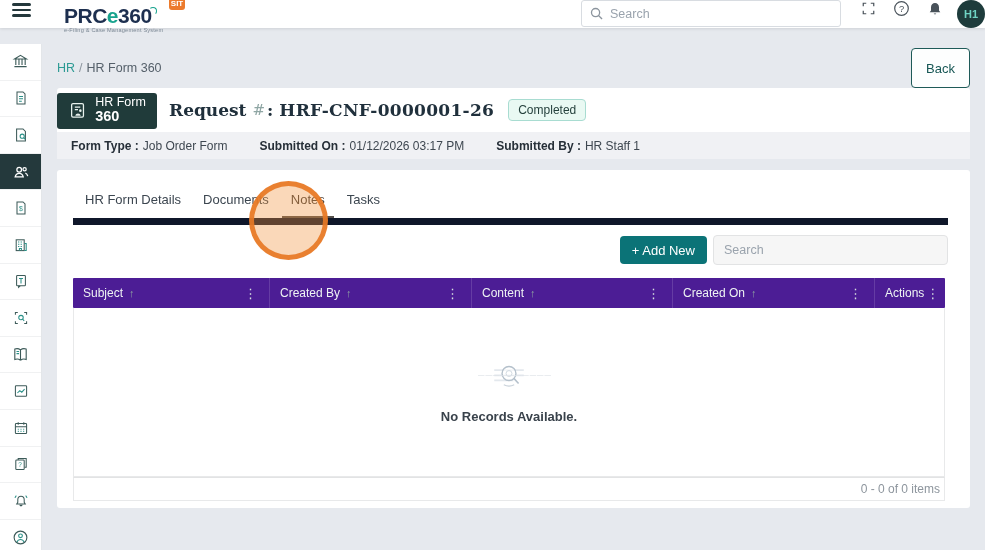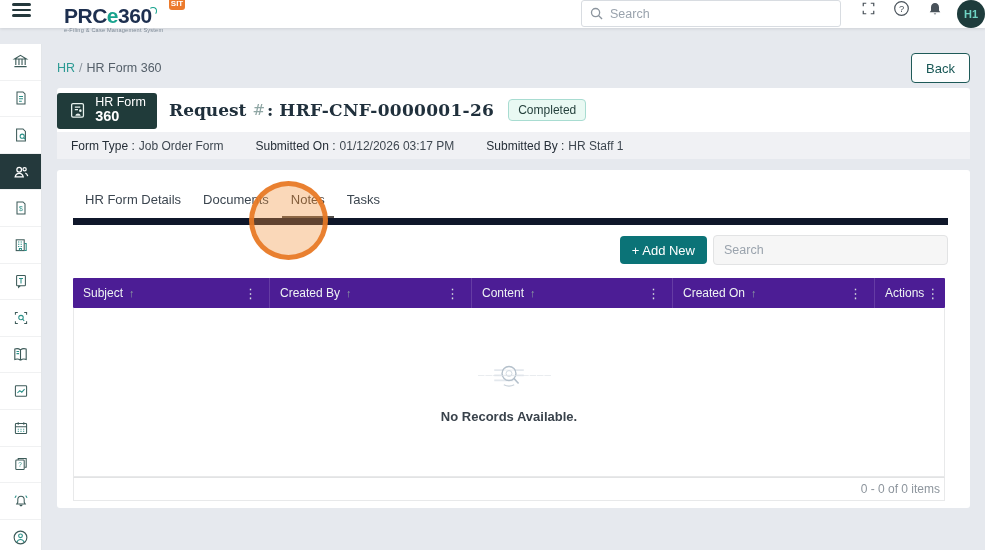--- a/index.html
+++ b/index.html
@@ -65,21 +65,21 @@
   .side-item.active { background:#24393c; color:#ffffff; }
 
   
   .main { position:absolute; left:42px; top:44px; right:0; bottom:0; padding:0 15px; }
 
   .crumb-row { height:26px; margin-top:11px; display:flex; align-items:center; justify-content:space-between; }
   .crumbs { font-size:12.5px; color:#55606a; }
   .crumb-link { color:#2d9b94; cursor:pointer; }
   .crumb-sep { color:#8a939c; margin:0 4px; }
   .back-btn {
-    min-width:58px; height:30px; padding:0 14px; background:#fdfefe;
+    min-width:58px; height:40px; padding:0 14px; background:#fdfefe;
     border:1px solid #1e5a58; border-radius:4px; color:#175755;
     font-size:13px; font-family:"Liberation Sans",sans-serif; cursor:pointer;
   }
 
   .form-card { margin-top:7px; background:#fff; border-radius:3px 3px 0 0; height:44px;
                display:flex; align-items:center; }
   .form-badge {
     width:100px; height:36px; margin-top:1px; background:#203b3a; border-radius:3px;
     display:flex; align-items:center; justify-content:center; gap:7px; color:#fff; flex:none;
   }
@@ -92,21 +92,21 @@
   .request-hash { font-size:15px; color:#8fa6a4; margin:0 2px 0 6px; }
   .request-number { margin-left:6px; letter-spacing:.3px; }
   .status-badge {
     margin-left:14px; background:#e9f9f3; border:1px solid #a8dcd1; border-radius:4px;
     color:#25413d; font-size:12px; padding:3px 9px;
   }
 
   .meta-strip { background:#f0f1f4; height:27px; display:flex; align-items:center;
                 padding-left:14px; font-size:12px; color:#3e4750; }
   .meta-group { margin-right:32px; }
-  .meta-label { font-weight:normal; color:#262f38; }
+  .meta-label { font-weight:bold; color:#262f38; }
   .meta-value { margin-left:4px; }
 
   .panel { margin-top:11px; background:#fff; border-radius:3px; height:338px; position:relative; }
   .tabs-row { display:flex; padding:22px 22px 0 19px; margin:0 22px 0 16px;
               border-bottom:7px solid #0f172a; margin-left:16px; margin-right:22px; padding-left:3px; }
   .tab { font-size:13px; color:#3c4650; padding:0 9px 9px 9px; margin-right:4px; cursor:pointer;
          border-bottom:2px solid transparent; white-space:nowrap; }
   .tab.active { color:#453f3a; border-bottom-color:#55504c; }
 
   .toolbar { display:flex; justify-content:flex-end; align-items:center; gap:6px; margin:10px 22px 0 16px; }

